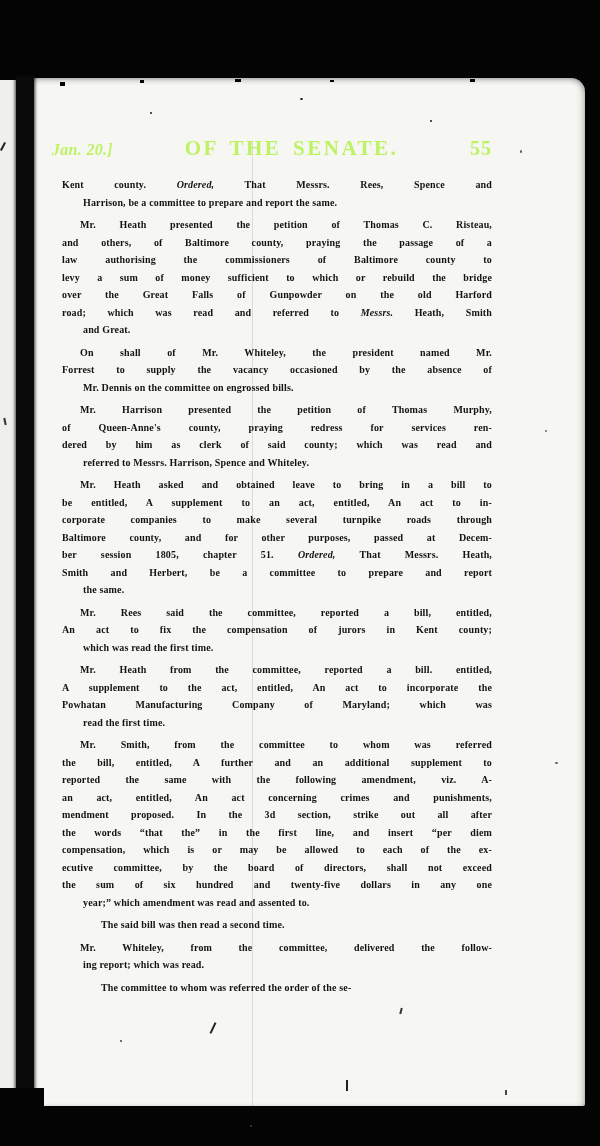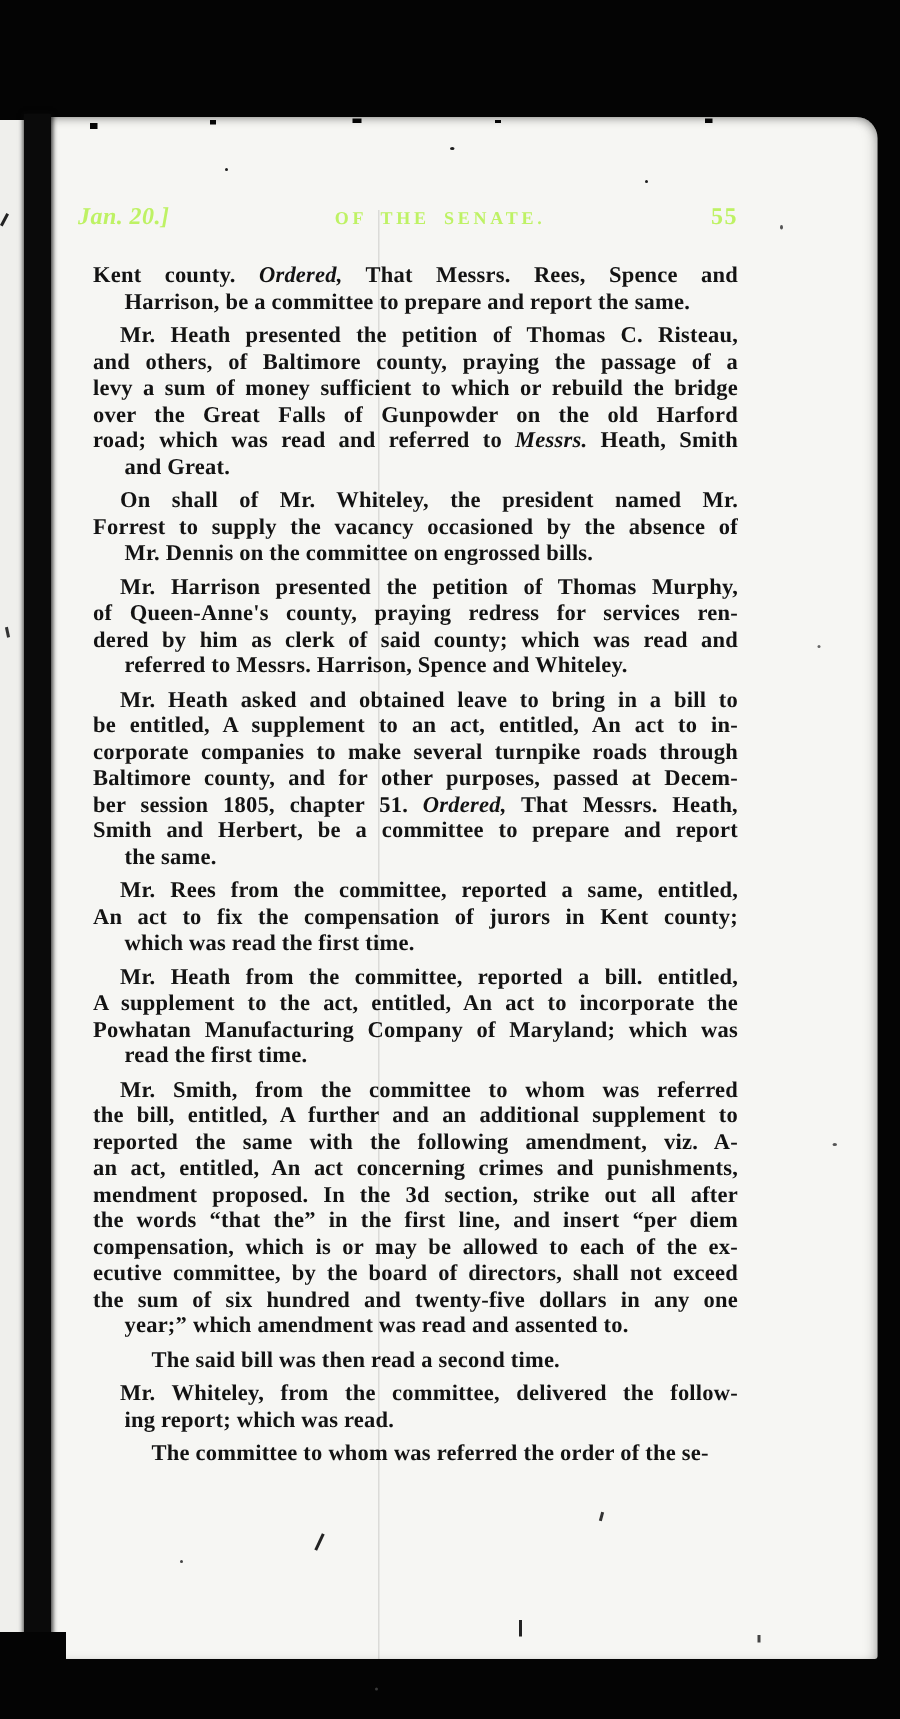--- a/index.html
+++ b/index.html
@@ -43,25 +43,25 @@
   .fold-line{
     position:absolute;left:252px;top:140px;width:1px;height:966px;
     background:rgba(40,40,40,.13);
   }
   .header-row{
     position:absolute;left:52px;top:136px;width:440px;height:26px;
     display:flex;align-items:baseline;justify-content:space-between;
     color:#bef264;
   }
   .header-date{font-style:italic;font-weight:bold;font-size:16px;letter-spacing:.3px;}
-  .header-title{font-weight:bold;font-size:12px;letter-spacing:2.5px;word-spacing:4px;}
-  .header-number{font-weight:bold;font-size:16px;letter-spacing:1px;}
+  .header-title{font-weight:bold;font-size:21px;letter-spacing:2.5px;word-spacing:4px;}
+  .header-number{font-weight:bold;font-size:20px;letter-spacing:1px;}
   .document-body{
     position:absolute;left:62px;top:176px;width:430px;
-    color:#131313;font-size:15px;font-weight:bold;line-height:17.5px;
+    color:#131313;font-size:10px;font-weight:bold;line-height:17.5px;
     letter-spacing:.15px;
   }
   .para{margin:0;}
   .para + .para{margin-top:5px;}
   .para.indent .line:first-child{text-indent:18px;}
   .line{text-align:justify;text-align-last:justify;}
   .line.last{text-align-last:left;margin-left:21px;}
   
   .speck{position:absolute;background:#1d1d1d;border-radius:50%;}
   .stroke{position:absolute;background:#232323;}
@@ -89,20 +89,21 @@
 </div>
 
 <div class="document-body">
     <div class="para">
       <div class="line">Kent county.   <i>Ordered,</i> That Messrs. Rees, Spence and</div>
       <div class="line last">Harrison, be a committee to prepare and report the same.</div>
     </div>
     <div class="para indent">
       <div class="line">Mr. Heath presented the petition of Thomas C. Risteau,</div>
       <div class="line">and others, of Baltimore county, praying the passage of a</div>
+      <div class="line">law authorising the commissioners of Baltimore county to</div>
       <div class="line">levy a sum of money sufficient to which or rebuild the bridge</div>
       <div class="line">over the Great Falls of Gunpowder on the old Harford</div>
       <div class="line">road; which was read and referred to <i>Messrs.</i> Heath, Smith</div>
       <div class="line last">and Great.</div>
     </div>
     <div class="para indent">
       <div class="line">On shall of Mr. Whiteley, the president named Mr.</div>
       <div class="line">Forrest to supply the vacancy occasioned by the absence of</div>
       <div class="line last">Mr. Dennis on the committee on engrossed bills.</div>
     </div>
@@ -115,21 +116,21 @@
     <div class="para indent">
       <div class="line">Mr. Heath asked  and obtained leave to bring in a bill to</div>
       <div class="line">be entitled, A supplement to an act, entitled, An act to in-</div>
       <div class="line">corporate companies to make several turnpike roads through</div>
       <div class="line">Baltimore county, and for other purposes, passed at Decem-</div>
       <div class="line">ber session 1805, chapter 51.  <i>Ordered,</i> That Messrs. Heath,</div>
       <div class="line">Smith and Herbert, be a  committee to prepare and report</div>
       <div class="line last">the same.</div>
     </div>
     <div class="para indent">
-      <div class="line">Mr. Rees from the committee, reported a same, entitled,</div>
+      <div class="line">Mr. Rees said the committee, reported a bill, entitled,</div>
       <div class="line">An act to fix the compensation of jurors in Kent county;</div>
       <div class="line last">which was read the first time.</div>
     </div>
     <div class="para indent">
       <div class="line">Mr. Heath from the committee, reported a bill. entitled,</div>
       <div class="line">A supplement to the act, entitled, An act to incorporate the</div>
       <div class="line">Powhatan Manufacturing Company of Maryland; which was</div>
       <div class="line last">read the first time.</div>
     </div>
     <div class="para indent">

